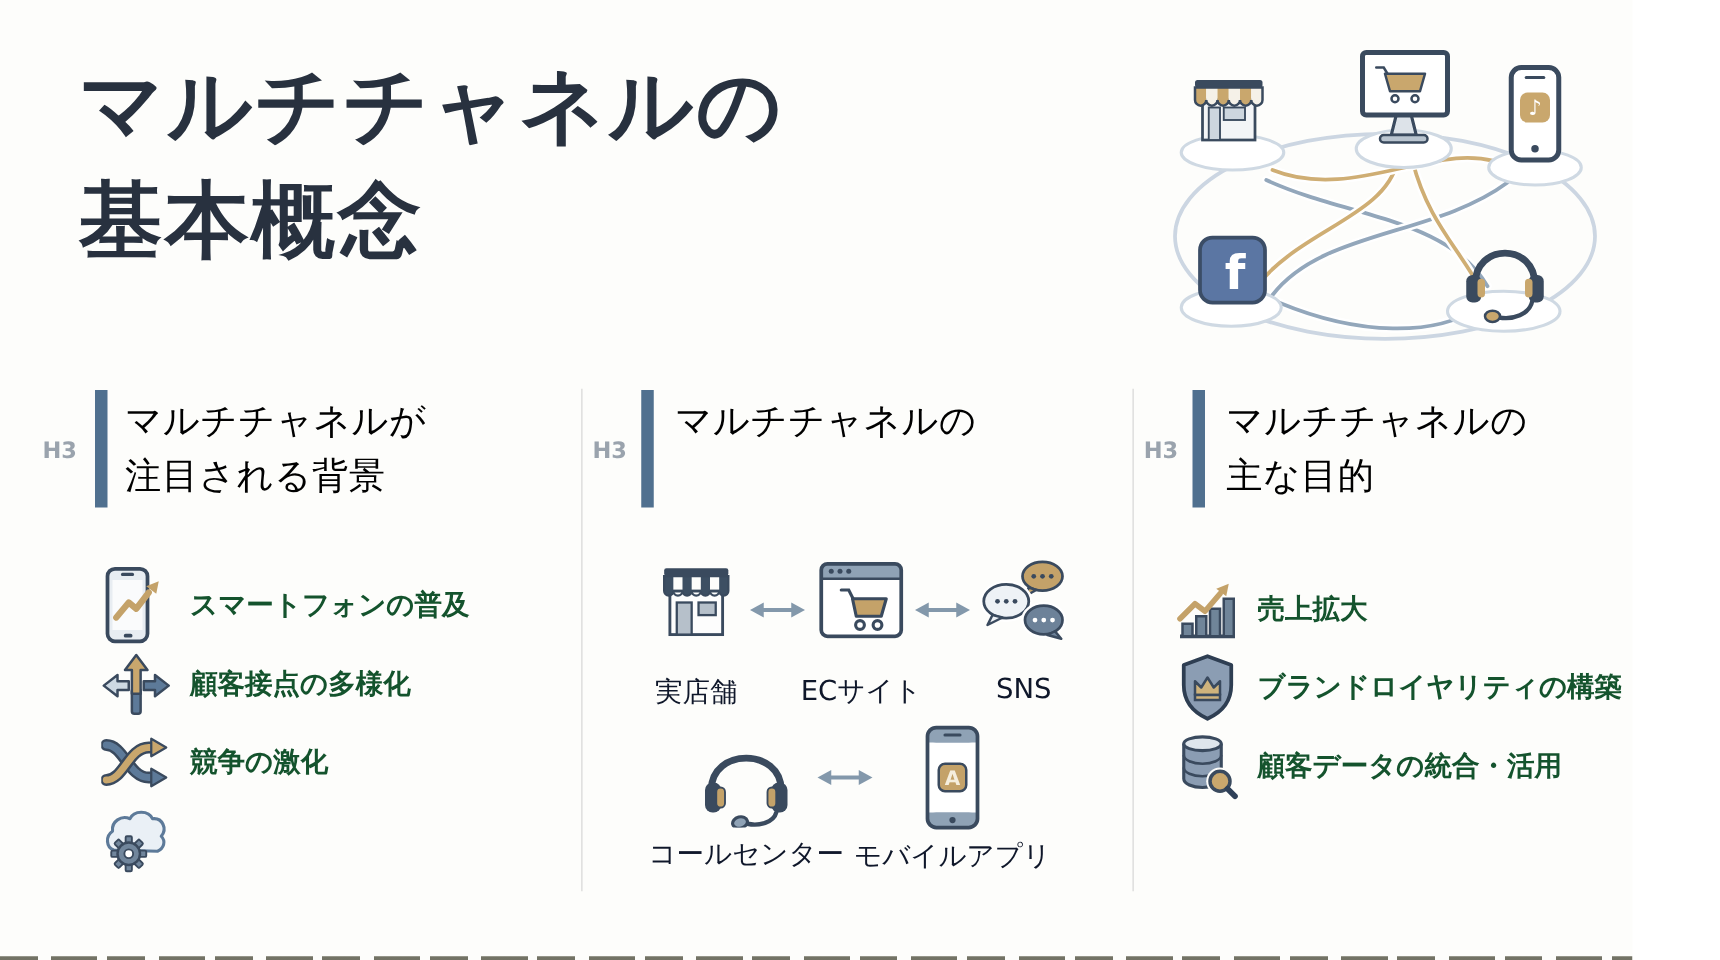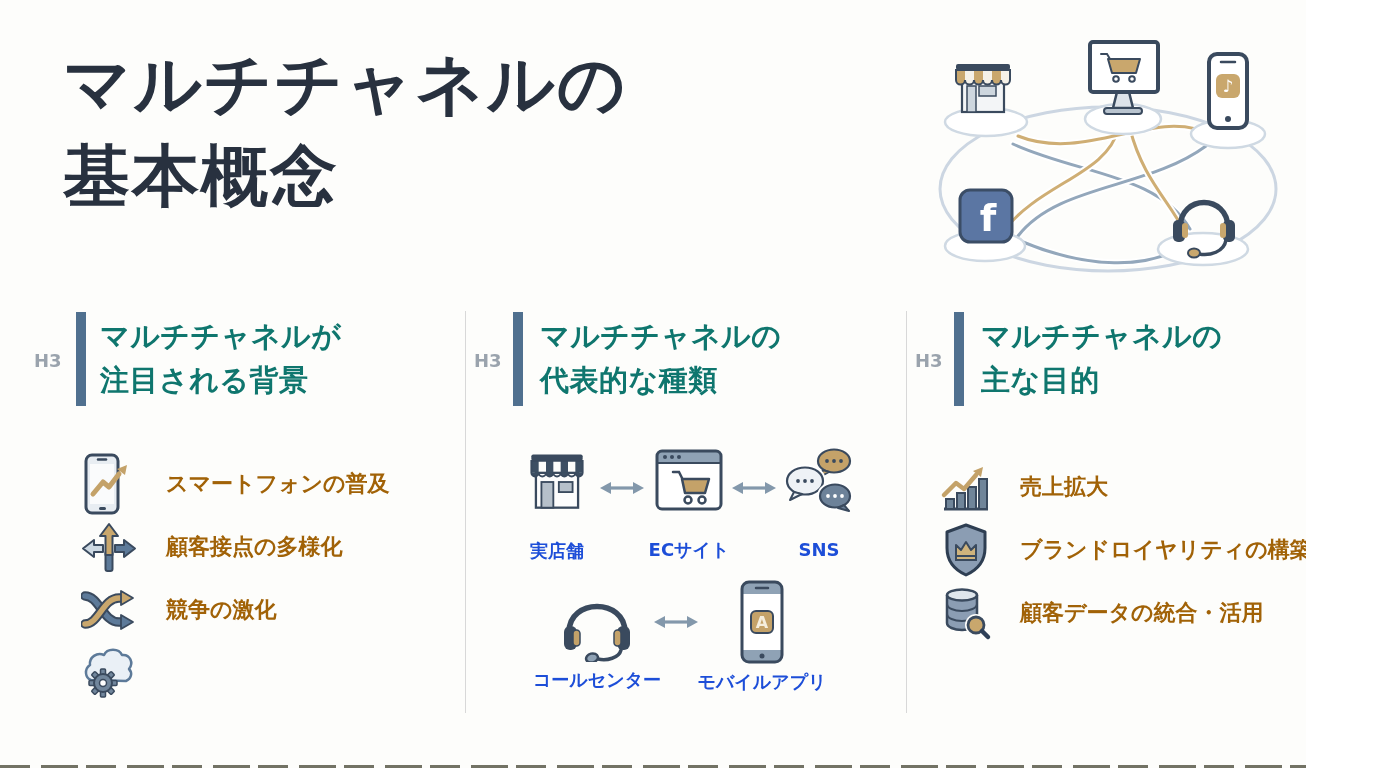--- a/index.html
+++ b/index.html
@@ -6,30 +6,30 @@
   .slide{position:relative;width:1306px;height:768px;background:#fdfdfb;overflow:hidden;
          font-family:"DejaVu Sans","Liberation Sans",sans-serif;}
   .page-title{position:absolute;left:63px;top:38px;margin:0;
     font-family:"DejaVu Serif","Liberation Serif",serif;font-weight:600;
     font-size:67px;line-height:92px;color:#28313f;letter-spacing:2px;}
   .page-title span{display:block;}
   .divider{position:absolute;top:311px;height:402px;width:1px;background:#d8d8d8;}
   .d1{left:465px;} .d2{left:906px;}
   .h3-tag{position:absolute;font-size:18px;font-weight:700;color:#9aa3ad;}
   .h3-bar{position:absolute;width:10px;height:94px;background:#50708f;}
-  .col-heading{position:absolute;margin:0;font-size:29px;font-weight:700;color:#0f766e;
+  .col-heading{position:absolute;margin:0;font-size:29px;font-weight:400;color:#000000;
     line-height:44px;letter-spacing:.5px;white-space:nowrap;}
   .col-heading span{display:block;}
   .feature-list{position:absolute;display:flex;flex-direction:column;margin:0;padding:0;list-style:none;}
   .feature-item{display:flex;align-items:center;height:63px;}
   .f-icon{flex:0 0 58px;width:58px;display:flex;justify-content:center;align-items:center;}
   .col3 .f-icon{flex:0 0 52px;width:52px;}
-  .feature-label{font-size:22px;font-weight:700;color:#a16207;margin-left:28px;white-space:nowrap;}
+  .feature-label{font-size:22px;font-weight:700;color:#14532d;margin-left:14px;white-space:nowrap;}
   .channel{position:absolute;display:flex;flex-direction:column;align-items:center;}
-  .channel-label{font-size:18px;font-weight:700;color:#1d4ed8;white-space:nowrap;}
+  .channel-label{font-size:22px;font-weight:400;color:#0f172a;white-space:nowrap;}
   .gap-lg .channel-label{margin-top:27px;}
   .gap-sm .channel-label{margin-top:6px;}
   .link-arrow{position:absolute;}
   .illustration{position:absolute;left:918px;top:24px;}
   svg{display:block;}
   .bottom-crop{position:absolute;left:0;right:0;bottom:0;height:3px;opacity:.8;
     background:repeating-linear-gradient(90deg,#50503f 0 30px,rgba(0,0,0,0) 30px 41px,#50503f 41px 78px,rgba(0,0,0,0) 78px 86px);}
 </style>
 </head>
 <body>
@@ -193,21 +193,20 @@
           </g>
         </svg>
       </span>
     </li>
   </ul>
 
   <span class="h3-tag" style="left:474px;top:350px;">H3</span>
   <span class="h3-bar" style="left:513px;top:312px;"></span>
   <h3 class="col-heading" style="left:540px;top:314px;">
     <span>マルチチャネルの</span>
-    <span>代表的な種類</span>
   </h3>
 
   <div class="channel gap-lg" style="left:513px;top:452px;width:88px;">
     <span>
       <svg width="66" height="60" viewBox="0 0 72 64">
         <rect x="13" y="22" width="46" height="38" fill="#fdfdfd" stroke="#3a4a5e" stroke-width="2.5"></rect>
         <rect x="19" y="32" width="13" height="28" fill="#b6c0ca" stroke="#3a4a5e" stroke-width="2"></rect>
         <rect x="38" y="32" width="15" height="11" fill="#b6c0ca" stroke="#3a4a5e" stroke-width="2"></rect>
         <rect x="8" y="2" width="56" height="7" rx="2" fill="#3a4a5e"></rect>
         <rect x="8" y="9" width="8" height="13" fill="#3d4f63"></rect>

